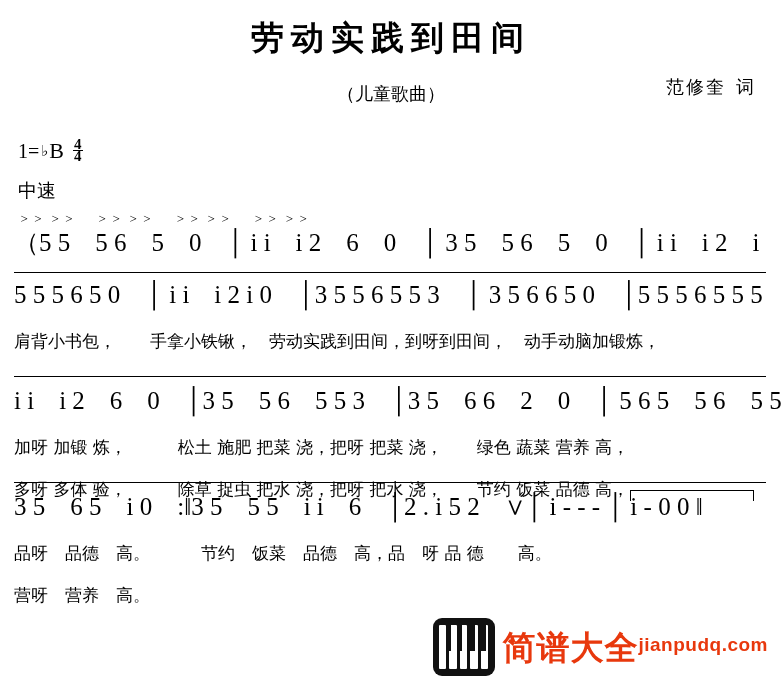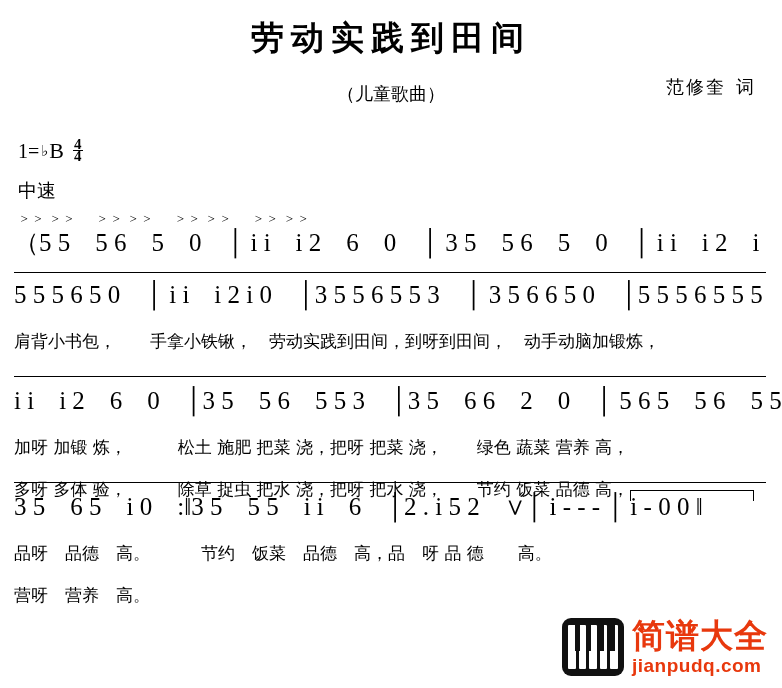--- a/index.html
+++ b/index.html
@@ -165,21 +165,21 @@
     width: 50px; height: 26px;
     display: flex;
   }
   .piano .bkeys i {
     position: absolute;
     width: 5px; height: 26px;
     background: #111;
   }
   .logo-text {
     display: flex;
-    flex-direction: column;
+    flex-direction: row;
     line-height: 1;
   }
   .logo-text .cn {
     font-size: 33px;
     font-weight: bold;
     color: #e8380d;
     font-family: "DejaVu Sans", sans-serif;
     letter-spacing: 1px;
   }
   .logo-text .en {

